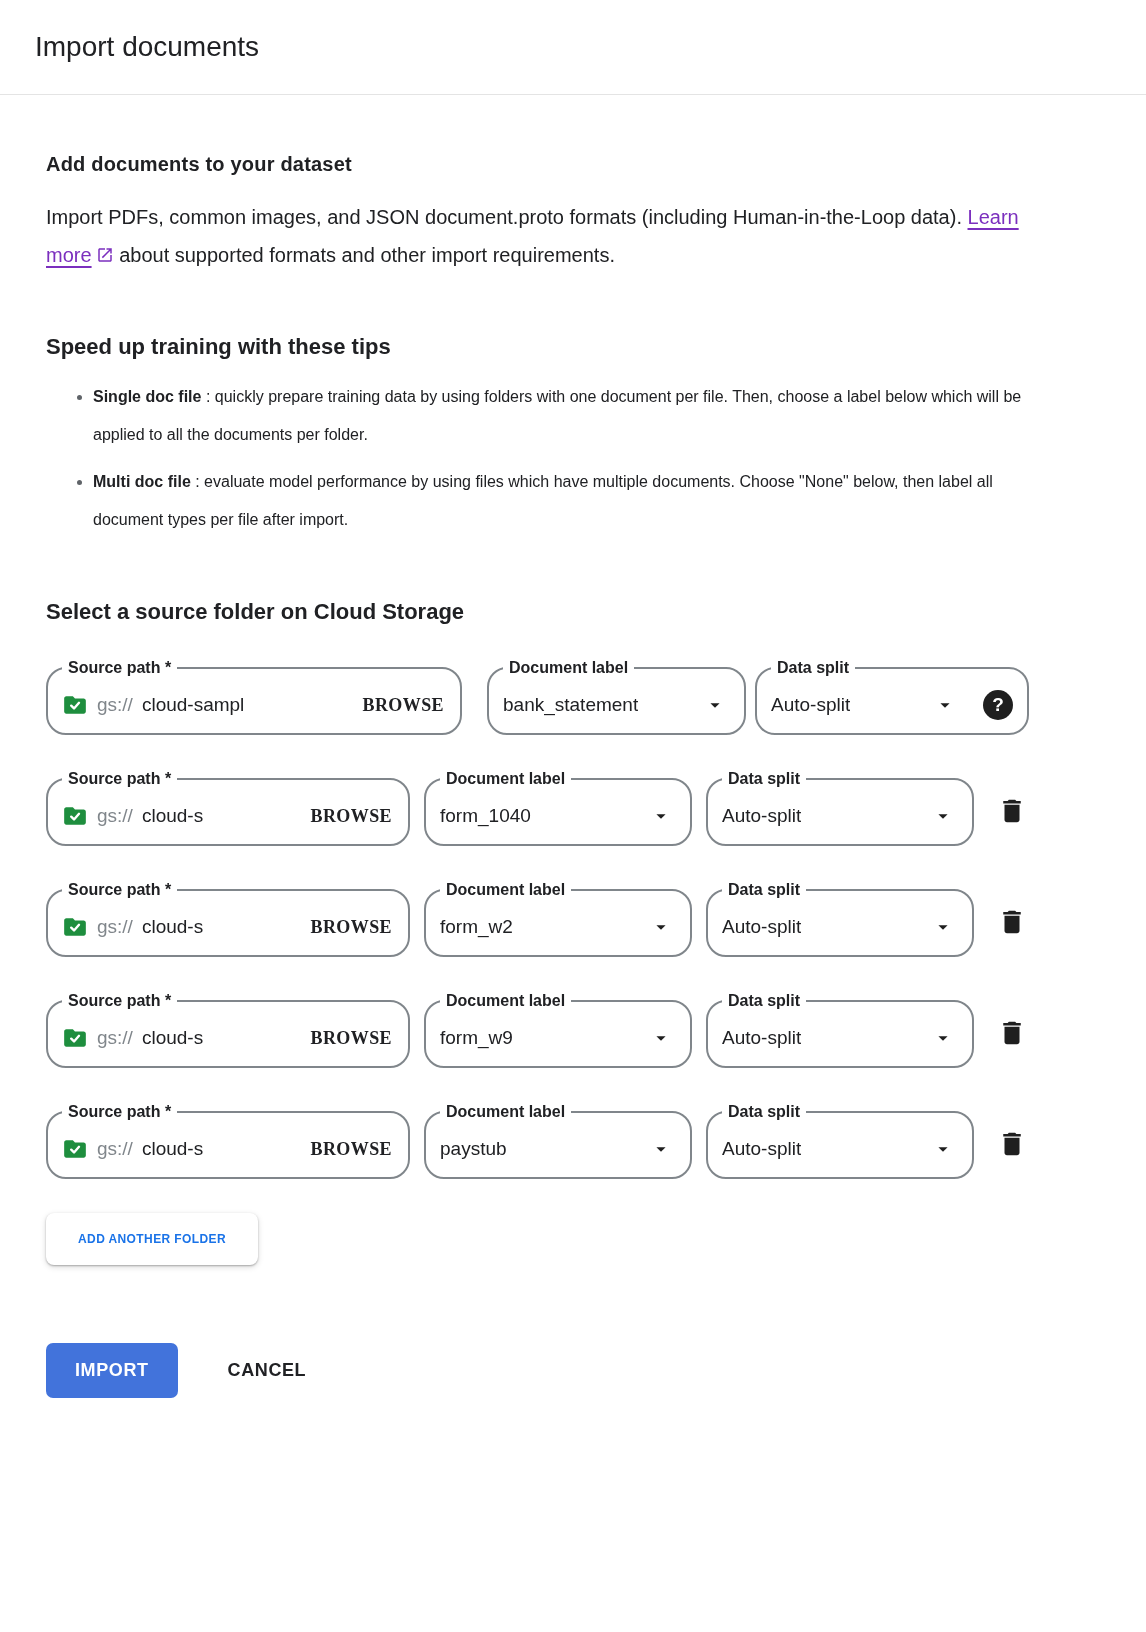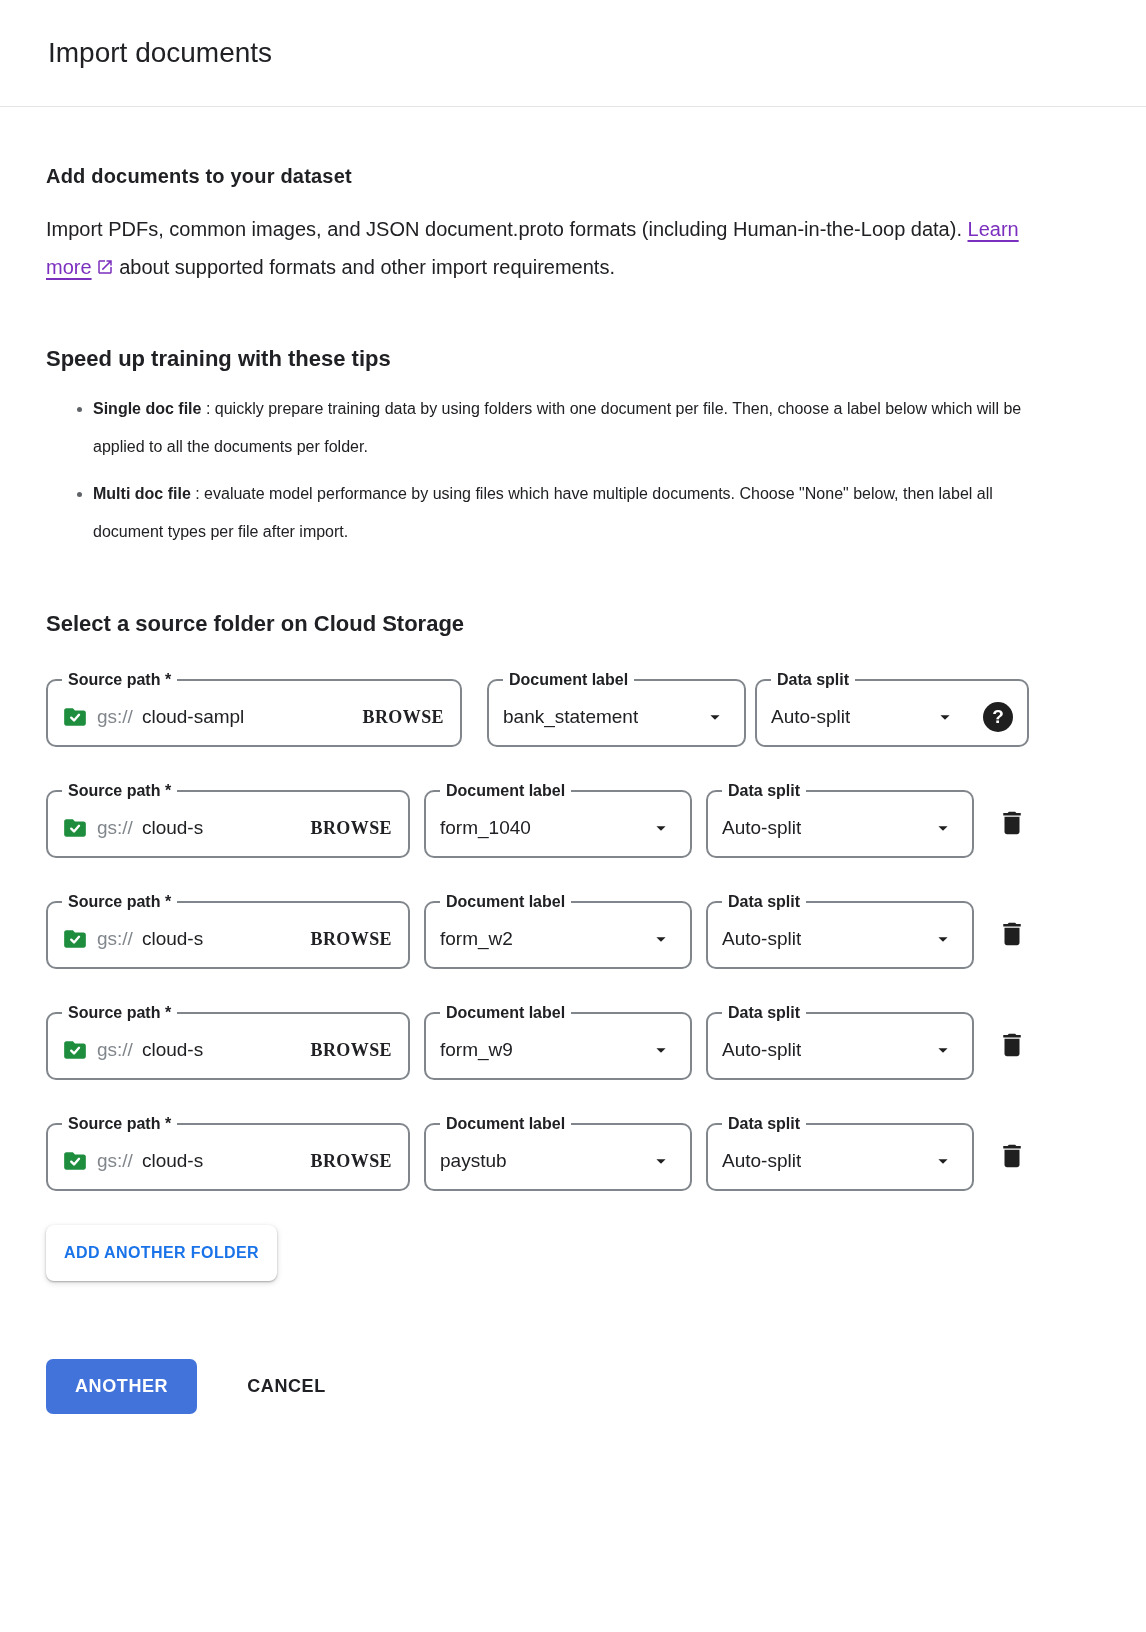--- a/index.html
+++ b/index.html
@@ -16,23 +16,23 @@
   *{box-sizing:border-box;margin:0;padding:0;}
   html,body{background:#fff;}
   body{
     width:1146px;
     font-family:"Liberation Sans",sans-serif;
     color:var(--text-primary);
     -webkit-font-smoothing:antialiased;
   }
   
   .topbar{
-    height:107px;
+    height:95px;
     display:flex;align-items:center;
-    padding-left:48px;
+    padding-left:35px;
     border-bottom:1px solid var(--divider-gray);
   }
   .topbar h1{font-size:28px;font-weight:400;color:var(--text-primary);}
   
   .content{padding:58px 60px 70px 46px;}
   .content h2.page-heading{font-size:20px;font-weight:700;letter-spacing:.2px;}
   p.intro{
     margin-top:22px;max-width:985px;
     font-size:20px;line-height:38px;color:var(--text-primary);
   }
@@ -52,21 +52,21 @@
   p.section-desc{
     margin-top:16px;max-width:950px;
     font-size:20px;line-height:38px;
   }
   
   .rows{margin-top:42px;display:flex;flex-direction:column;gap:43px;}
   .row{display:flex;align-items:flex-start;}
   .field{
     position:relative;height:68px;
     border:2px solid var(--border-gray);
-    border-radius:10px;background:#fff;
+    border-radius:20px;background:#fff;
   }
   .field-label{
     position:absolute;top:-12px;left:14px;
     background:#fff;padding:0 6px;
     font-size:16px;font-weight:700;color:var(--text-primary);
     white-space:nowrap;line-height:22px;
   }
   .field-inner{
     height:72px;display:flex;align-items:center;
     padding:0 14px;gap:9px;font-size:19px;
@@ -99,22 +99,22 @@
   .trash-btn{
     height:68px;width:44px;margin-left:16px;
     display:flex;align-items:center;justify-content:center;
     background:none;border:none;cursor:pointer;flex:none;
   }
   .folder-icon{flex:none;display:flex;}
   
   .add-folder-btn{
     margin-top:34px;display:inline-block;
     background:#fff;border:none;border-radius:8px;cursor:pointer;
-    padding:19px 18px;
-    font-family:inherit;font-size:16px;font-weight:700;letter-spacing:.4px;
+    padding:19px 32px;
+    font-family:inherit;font-size:12px;font-weight:700;letter-spacing:.4px;
     color:var(--textbtn-blue);
     box-shadow:0 1px 2px rgba(0,0,0,.28),0 2px 6px rgba(0,0,0,.14);
   }
   .actions{margin-top:78px;display:flex;align-items:center;gap:46px;}
   .import-btn{
     background:var(--accent-blue);color:#fff;border:none;border-radius:7px;
     padding:17px 29px;font-family:inherit;font-size:18px;font-weight:700;
     letter-spacing:.6px;cursor:pointer;
   }
   .cancel-btn{
@@ -387,17 +387,17 @@
               <path fill="#1f1f1f" d="M6 19c0 1.1.9 2 2 2h8c1.1 0 2-.9 2-2V7H6v12zM19 4h-3.5l-1-1h-5l-1 1H5v2h14V4z"></path>
             </svg>
       </span>
     </button>
   </div>
 </div>
 
   <button class="add-folder-btn">ADD ANOTHER FOLDER</button>
 
   <div class="actions">
-    <button class="import-btn">ANOTHER</button>
+    <button class="import-btn">IMPORT</button>
     <button class="cancel-btn">CANCEL</button>
   </div>
 
 </main>
 
 </body></html>

